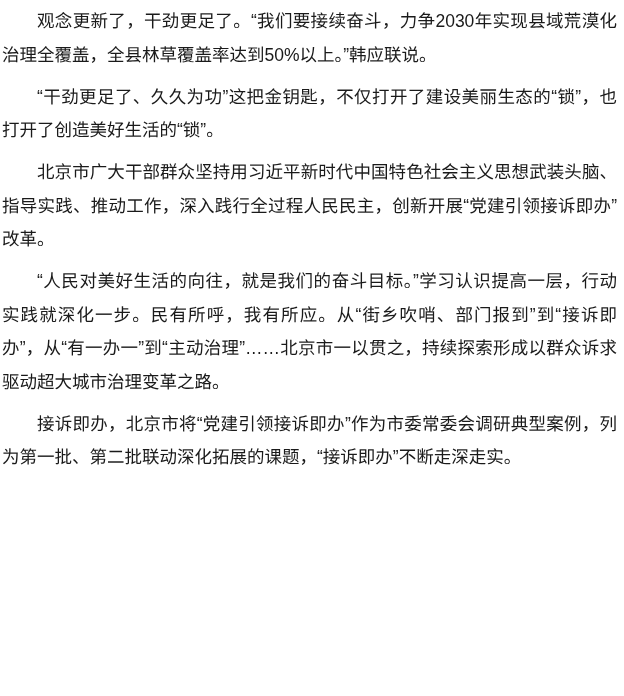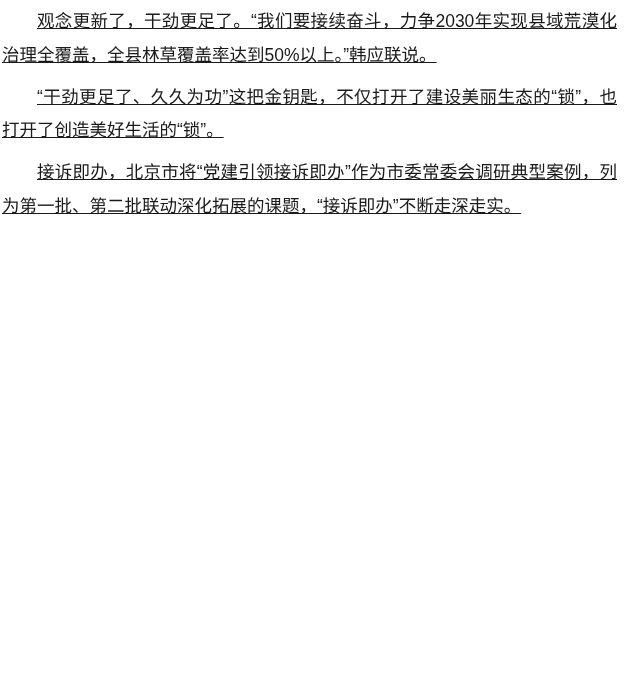--- a/index.html
+++ b/index.html
@@ -20,23 +20,24 @@
     font-size: 17.5px;
     line-height: 33.5px;
     color: #1a1a1a;
     text-align: justify;
     letter-spacing: 0;
   }
   .article p {
     margin: 0 0 8.5px 0;
     text-indent: 2em;
     word-break: break-all;
-    text-decoration: underline;
   }
 </style>
 </head>
 <body>
 
 <main class="article">
   <p>观念更新了，干劲更足了。“我们要接续奋斗，力争2030年实现县域荒漠化治理全覆盖，全县林草覆盖率达到50%以上。”韩应联说。</p>
   <p>“干劲更足了、久久为功”这把金钥匙，不仅打开了建设美丽生态的“锁”，也打开了创造美好生活的“锁”。</p>
+  <p>北京市广大干部群众坚持用习近平新时代中国特色社会主义思想武装头脑、指导实践、推动工作，深入践行全过程人民民主，创新开展“党建引领接诉即办”改革。</p>
+  <p>“人民对美好生活的向往，就是我们的奋斗目标。”学习认识提高一层，行动实践就深化一步。民有所呼，我有所应。从“街乡吹哨、部门报到”到“接诉即办”，从“有一办一”到“主动治理”……北京市一以贯之，持续探索形成以群众诉求驱动超大城市治理变革之路。</p>
   <p>接诉即办，北京市将“党建引领接诉即办”作为市委常委会调研典型案例，列为第一批、第二批联动深化拓展的课题，“接诉即办”不断走深走实。</p>
 </main>
 
 </body></html>

